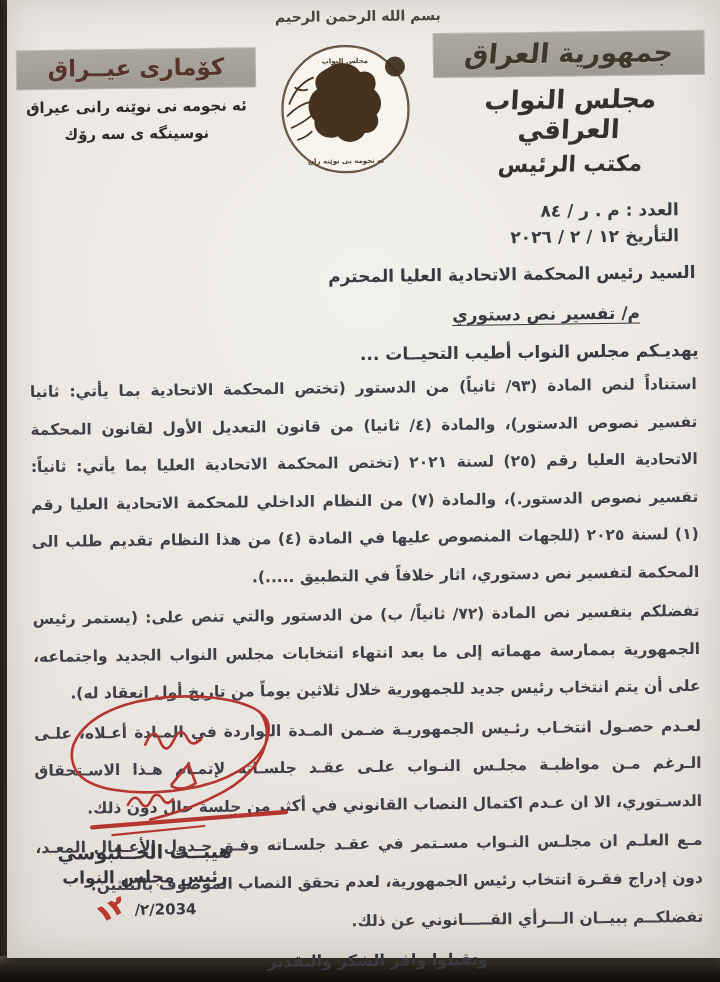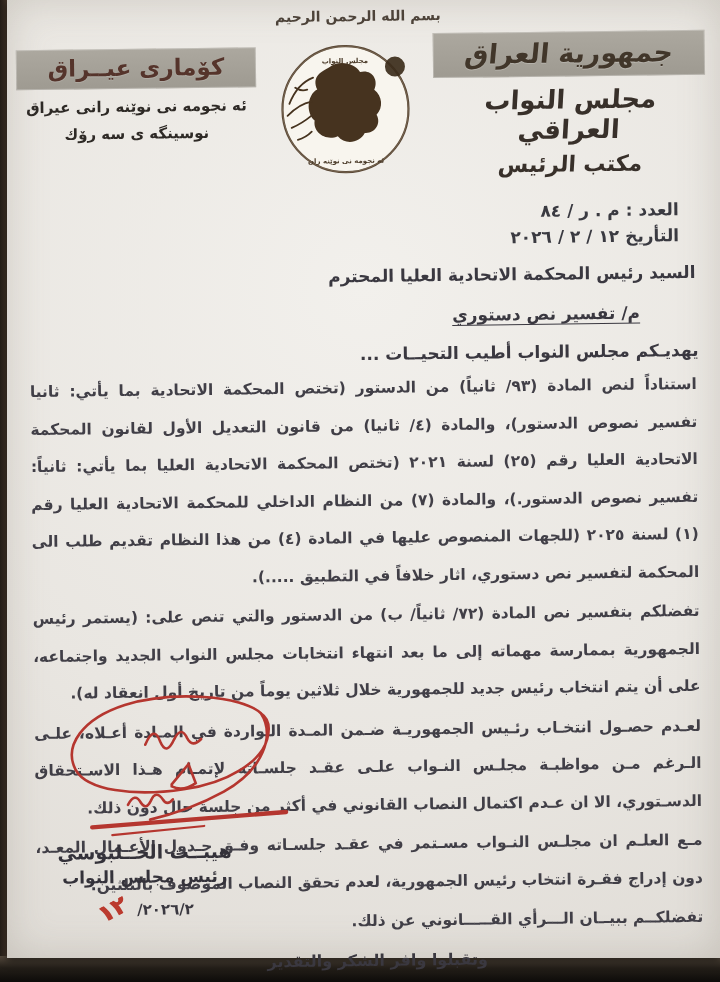--- a/index.html
+++ b/index.html
@@ -173,19 +173,19 @@
         <path d="M 74,112 q 7,-13 13,-2 q 5,8 10,-2 q 5,-11 12,-1 q 4,7 10,0"></path>
         <path d="M 38,134 L 232,121" stroke-width="4.4"></path>
         <path d="M 58,142 L 150,134" stroke-width="2.2"></path>
       </g>
     </svg>
 
     <div class="sig-block">
       <div class="sig-name">هيبــت الحــلبوسي</div>
       <div class="sig-title">رئيس مجلس النواب</div>
       <div class="sig-date">
-        <span>٢٠٢٦/٢/</span>
+        <span>2034/٢/</span>
         <span class="sig-day">١٢</span>
       </div>
     </div>
 
   </div>
 </div>
 
 </body></html>

